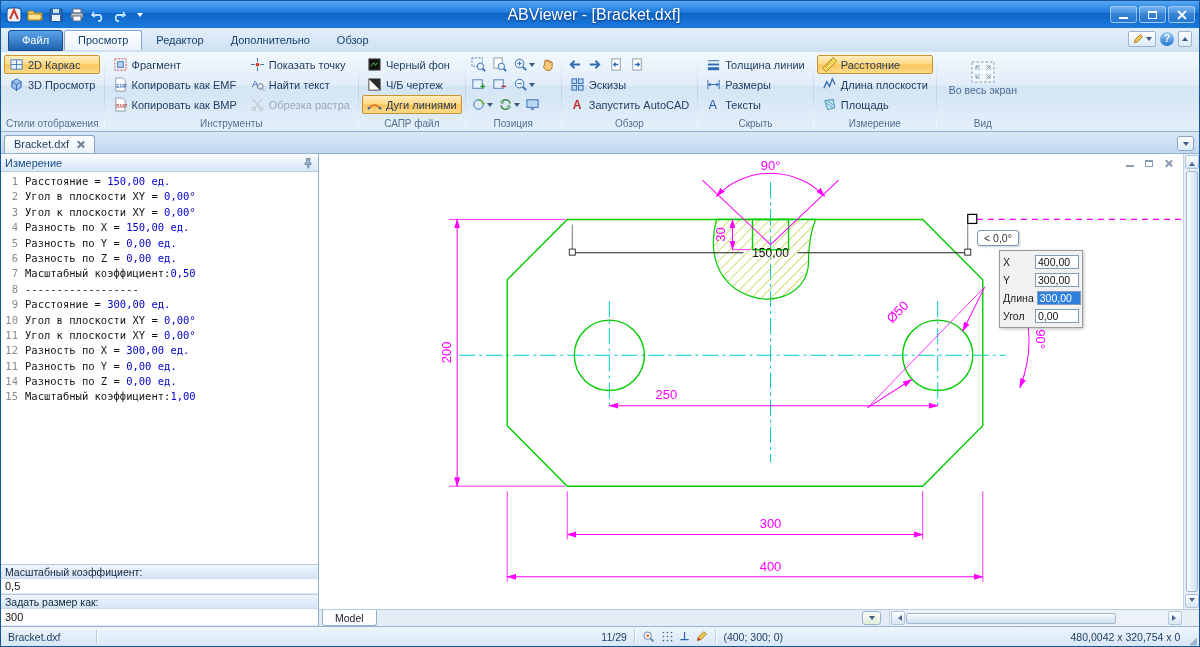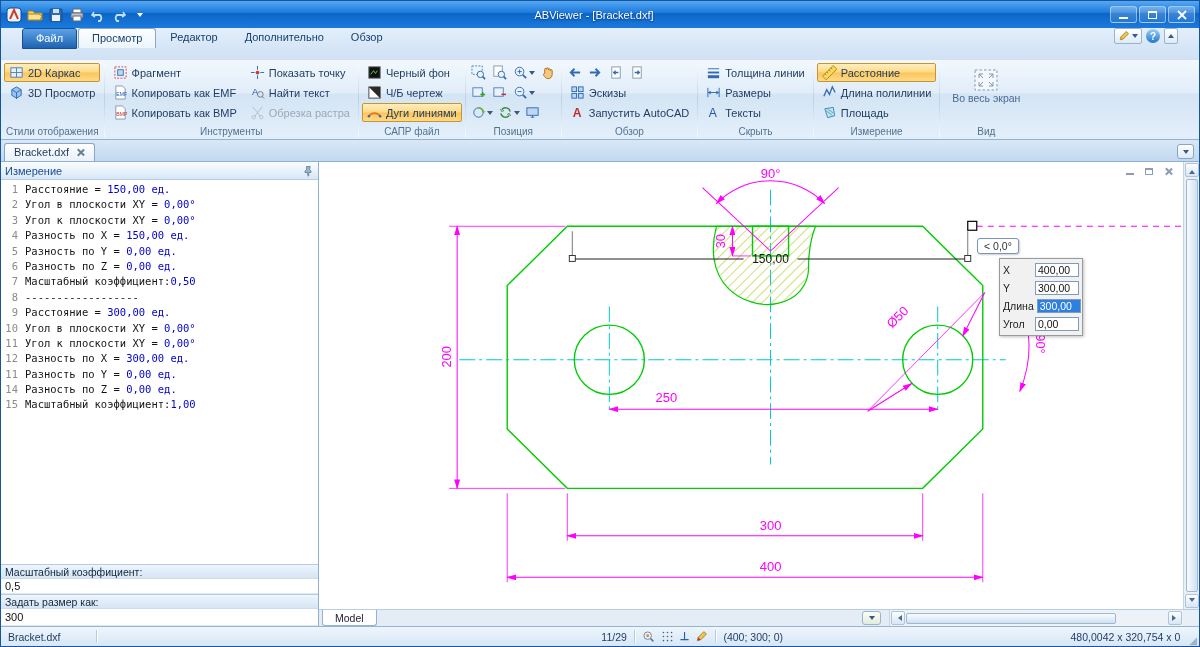--- a/index.html
+++ b/index.html
@@ -4,31 +4,31 @@
 <style>
 *{margin:0;padding:0;box-sizing:border-box}
 html,body{width:1200px;height:647px;overflow:hidden}
 body{font:11px "Liberation Sans",sans-serif;color:#1c3a5e;background:#fff}
 .window{width:1200px;height:647px;display:flex;flex-direction:column;border:1px solid #15559e;background:#d5e5f5}
 
 
 .titlebar{height:27px;background:linear-gradient(#55a7f2,#1a78dc 45%,#0d66c6 46%,#1b7ade);display:flex;align-items:center;padding:0 4px;position:relative;flex:none}
 .qat{display:flex;align-items:center;gap:3px;z-index:2}
 .qi{width:18px;height:18px;display:flex;align-items:center;justify-content:center;border-radius:3px}
-.title{position:absolute;left:0;right:12px;text-align:center;color:#fff;font-size:11px;text-shadow:0 1px 2px rgba(0,0,60,.55)}
+.title{position:absolute;left:0;right:12px;text-align:center;color:#fff;font-size:16px;text-shadow:0 1px 2px rgba(0,0,60,.55)}
 .winctl{margin-left:auto;display:flex;gap:2px;z-index:2}
 .wbtn{width:27px;height:17px;display:flex;align-items:center;justify-content:center;border-radius:3px;background:linear-gradient(rgba(255,255,255,.30),rgba(255,255,255,.06));border:1px solid rgba(255,255,255,.45)}
 .sh-min{width:9px;height:2px;background:#fff;margin-top:6px}
 .sh-max{width:9px;height:8px;border:1px solid #fff;border-top:2px solid #fff}
 .car{width:0;height:0;border:3px solid transparent;border-top:4px solid #fff;margin-top:3px}
 .car.dark{border-top-color:#3a5a80}
 .car.up{border:3px solid transparent;border-bottom:4px solid #3a5a80;margin:0 0 3px}
 
 
-.tabrow{height:32px;background:linear-gradient(#e3eefb,#cfe1f4);display:flex;align-items:flex-start;padding:0 21px;position:relative;flex:none}
+.tabrow{height:24px;background:linear-gradient(#e3eefb,#cfe1f4);display:flex;align-items:center;padding:0 7px;position:relative;flex:none}
 .rtab{padding:3px 13px 4px;margin-right:1px;border-radius:3px 3px 0 0;color:#16406e}
 .rtab.file{background:linear-gradient(#5aa2e8,#1f63b0);color:#fff;border:1px solid #17508f}
 .rtab.active{background:linear-gradient(#fdfeff,#ecf4fc);border:1px solid #8ba7c7;border-bottom:none;position:relative;z-index:2}
 .tabrow-right{margin-left:auto;display:flex;align-items:center;gap:4px;padding-bottom:3px}
 .minibtn{height:16px;display:flex;align-items:center;gap:2px;padding:0 3px;border:1px solid #9ab4d0;border-radius:2px;background:linear-gradient(#fff,#dcebf8)}
 .helpc{width:14px;height:14px;border-radius:50%;background:linear-gradient(#9cd0f8,#2277cc);color:#fff;font-size:10px;font-weight:bold;display:flex;align-items:center;justify-content:center}
 
 
 .ribbon{height:80px;background:linear-gradient(#f2f8fd,#e1edf9 42%,#d3e4f4 43%,#e2eefa 92%);display:flex;align-items:stretch;padding:2px 1px 0;border-bottom:1px solid #95b1cf;flex:none;overflow:hidden}
 .rgroup{display:flex;flex-direction:column;padding:1px 2px 0}
@@ -494,21 +494,21 @@
                   <rect x="0" y="5.5" width="16" height="5.5" fill="#f7d95e" stroke="#b08a20"></rect>
                   <path d="M3.5 5.5v2.2M6.5 5.5v2.2M9.5 5.5v2.2M12.5 5.5v2.2" stroke="#b08a20"></path>
                 </g>
               </svg>
               <span>Расстояние</span>
             </button>
         <button class="rbtn">
               <svg class="i" width="15" height="15" viewBox="0 0 16 16">
                 <path d="M2 12l3-7 3 5 3-8 3 6" fill="none" stroke="#2f6bb4" stroke-width="1.4"></path>
               </svg>
-              <span>Длина полилинии</span>
+              <span>Длина плоскости</span>
             </button>
         <button class="rbtn">
               <svg class="i" width="15" height="15" viewBox="0 0 16 16">
                 <path d="M3 4l9-1.5 1.5 9-7.5 2z" fill="#bfe3ee" stroke="#3a8ab0"></path>
                 <path d="M4 6l7 5M6 4.5l6 4" stroke="#3a8ab0" stroke-width=".7"></path>
               </svg>
               <span>Площадь</span>
             </button>
       </div>
         </div>

